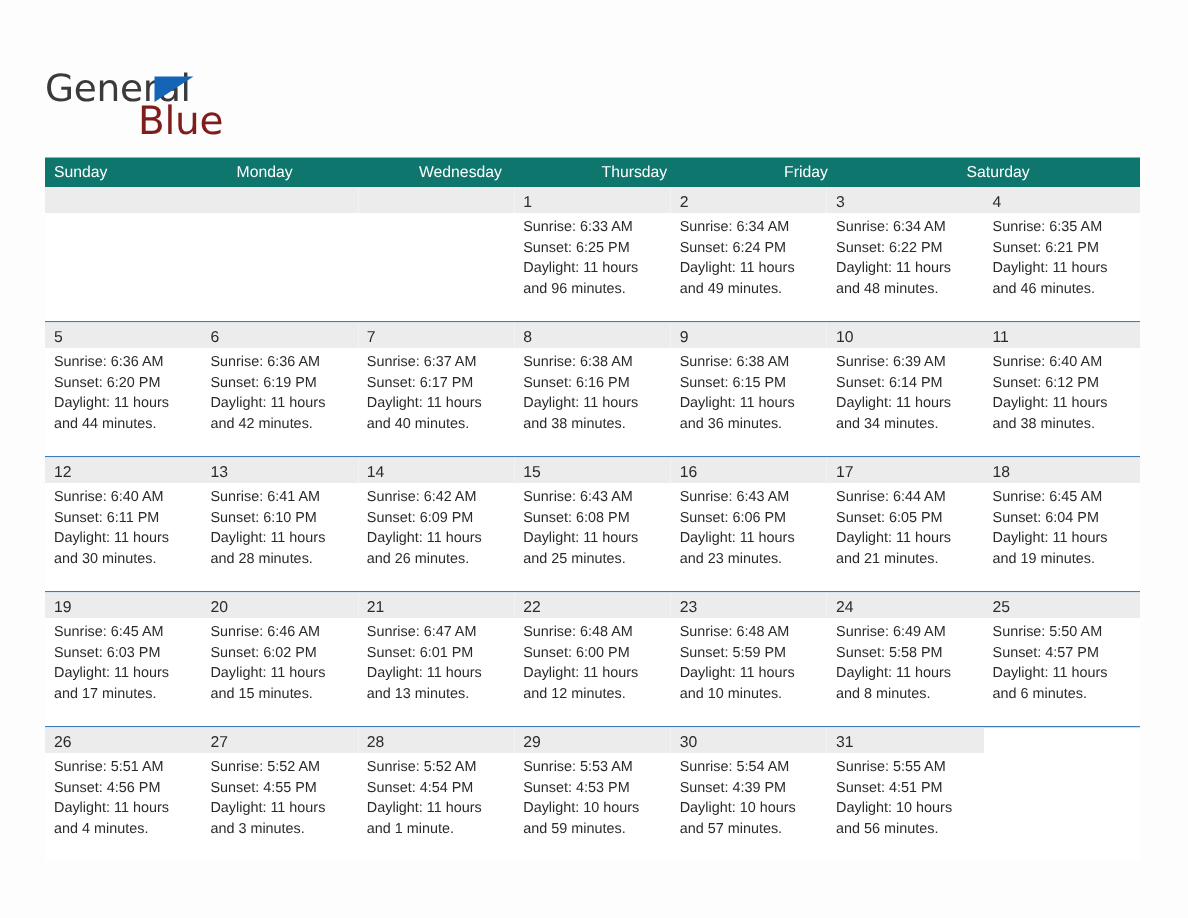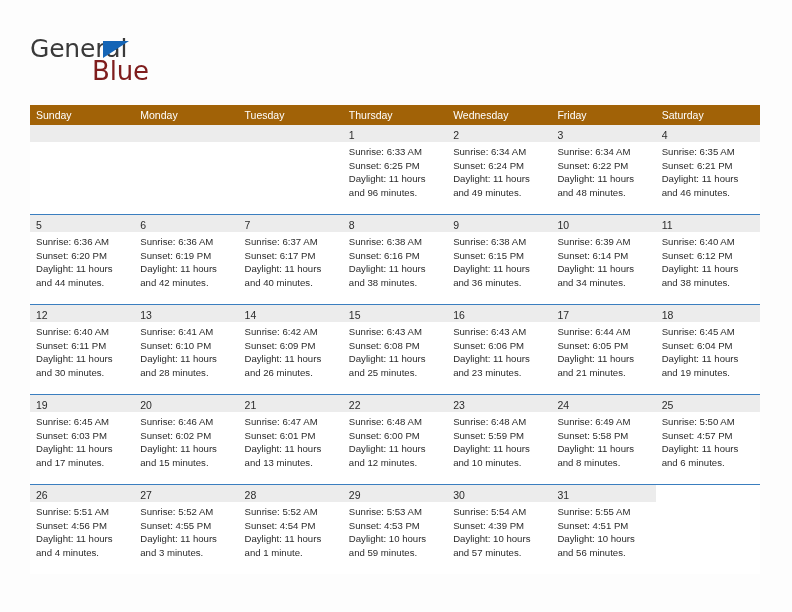--- a/index.html
+++ b/index.html
@@ -25,21 +25,21 @@
   .header {
     position: absolute;
     left: 30px;
     top: 28px;
     right: 32px;
     height: 72px;
   }
   .logo {
     position: absolute;
     left: 0;
-    top: 6px;
+    top: 16px;
     width: 210px;
     height: 60px;
   }
   .logo-general {
     position: absolute;
     left: 0;
     top: 0;
     font-size: 25px;
     letter-spacing: -0.2px;
     color: #3a3a3a;
@@ -85,21 +85,21 @@
 
   
   .calendar {
     position: absolute;
     left: 30px;
     top: 105px;
     width: 730px;
   }
   .weekday-row {
     display: flex;
-    background: #a16207;
+    background: #0f766e;
     height: 20px;
   }
   .weekday {
     flex: 1 1 0;
     font-size: 10.5px;
     color: #ffffff;
     line-height: 20px;
     padding-left: 6px;
     box-sizing: border-box;
     white-space: nowrap;
@@ -154,23 +154,22 @@
       <span class="logo-general">General</span>
       <span class="logo-triangle"></span>
       <span class="logo-blue">Blue</span>
     </div>
   </div>
 
   <div class="calendar">
     <div class="weekday-row" id="weekday-row">
         <div class="weekday">Sunday</div>
         <div class="weekday">Monday</div>
-        <div class="weekday">Tuesday</div>
+        <div class="weekday">Wednesday</div>
         <div class="weekday">Thursday</div>
-        <div class="weekday">Wednesday</div>
         <div class="weekday">Friday</div>
         <div class="weekday">Saturday</div>
       </div>
     <div id="weeks-container">
         <div class="week-row first">
           <div class="day-cell empty">
             <div class="day-band"><span class="day-num"></span></div>
             <div class="day-info"></div>
           </div>
           <div class="day-cell empty">

